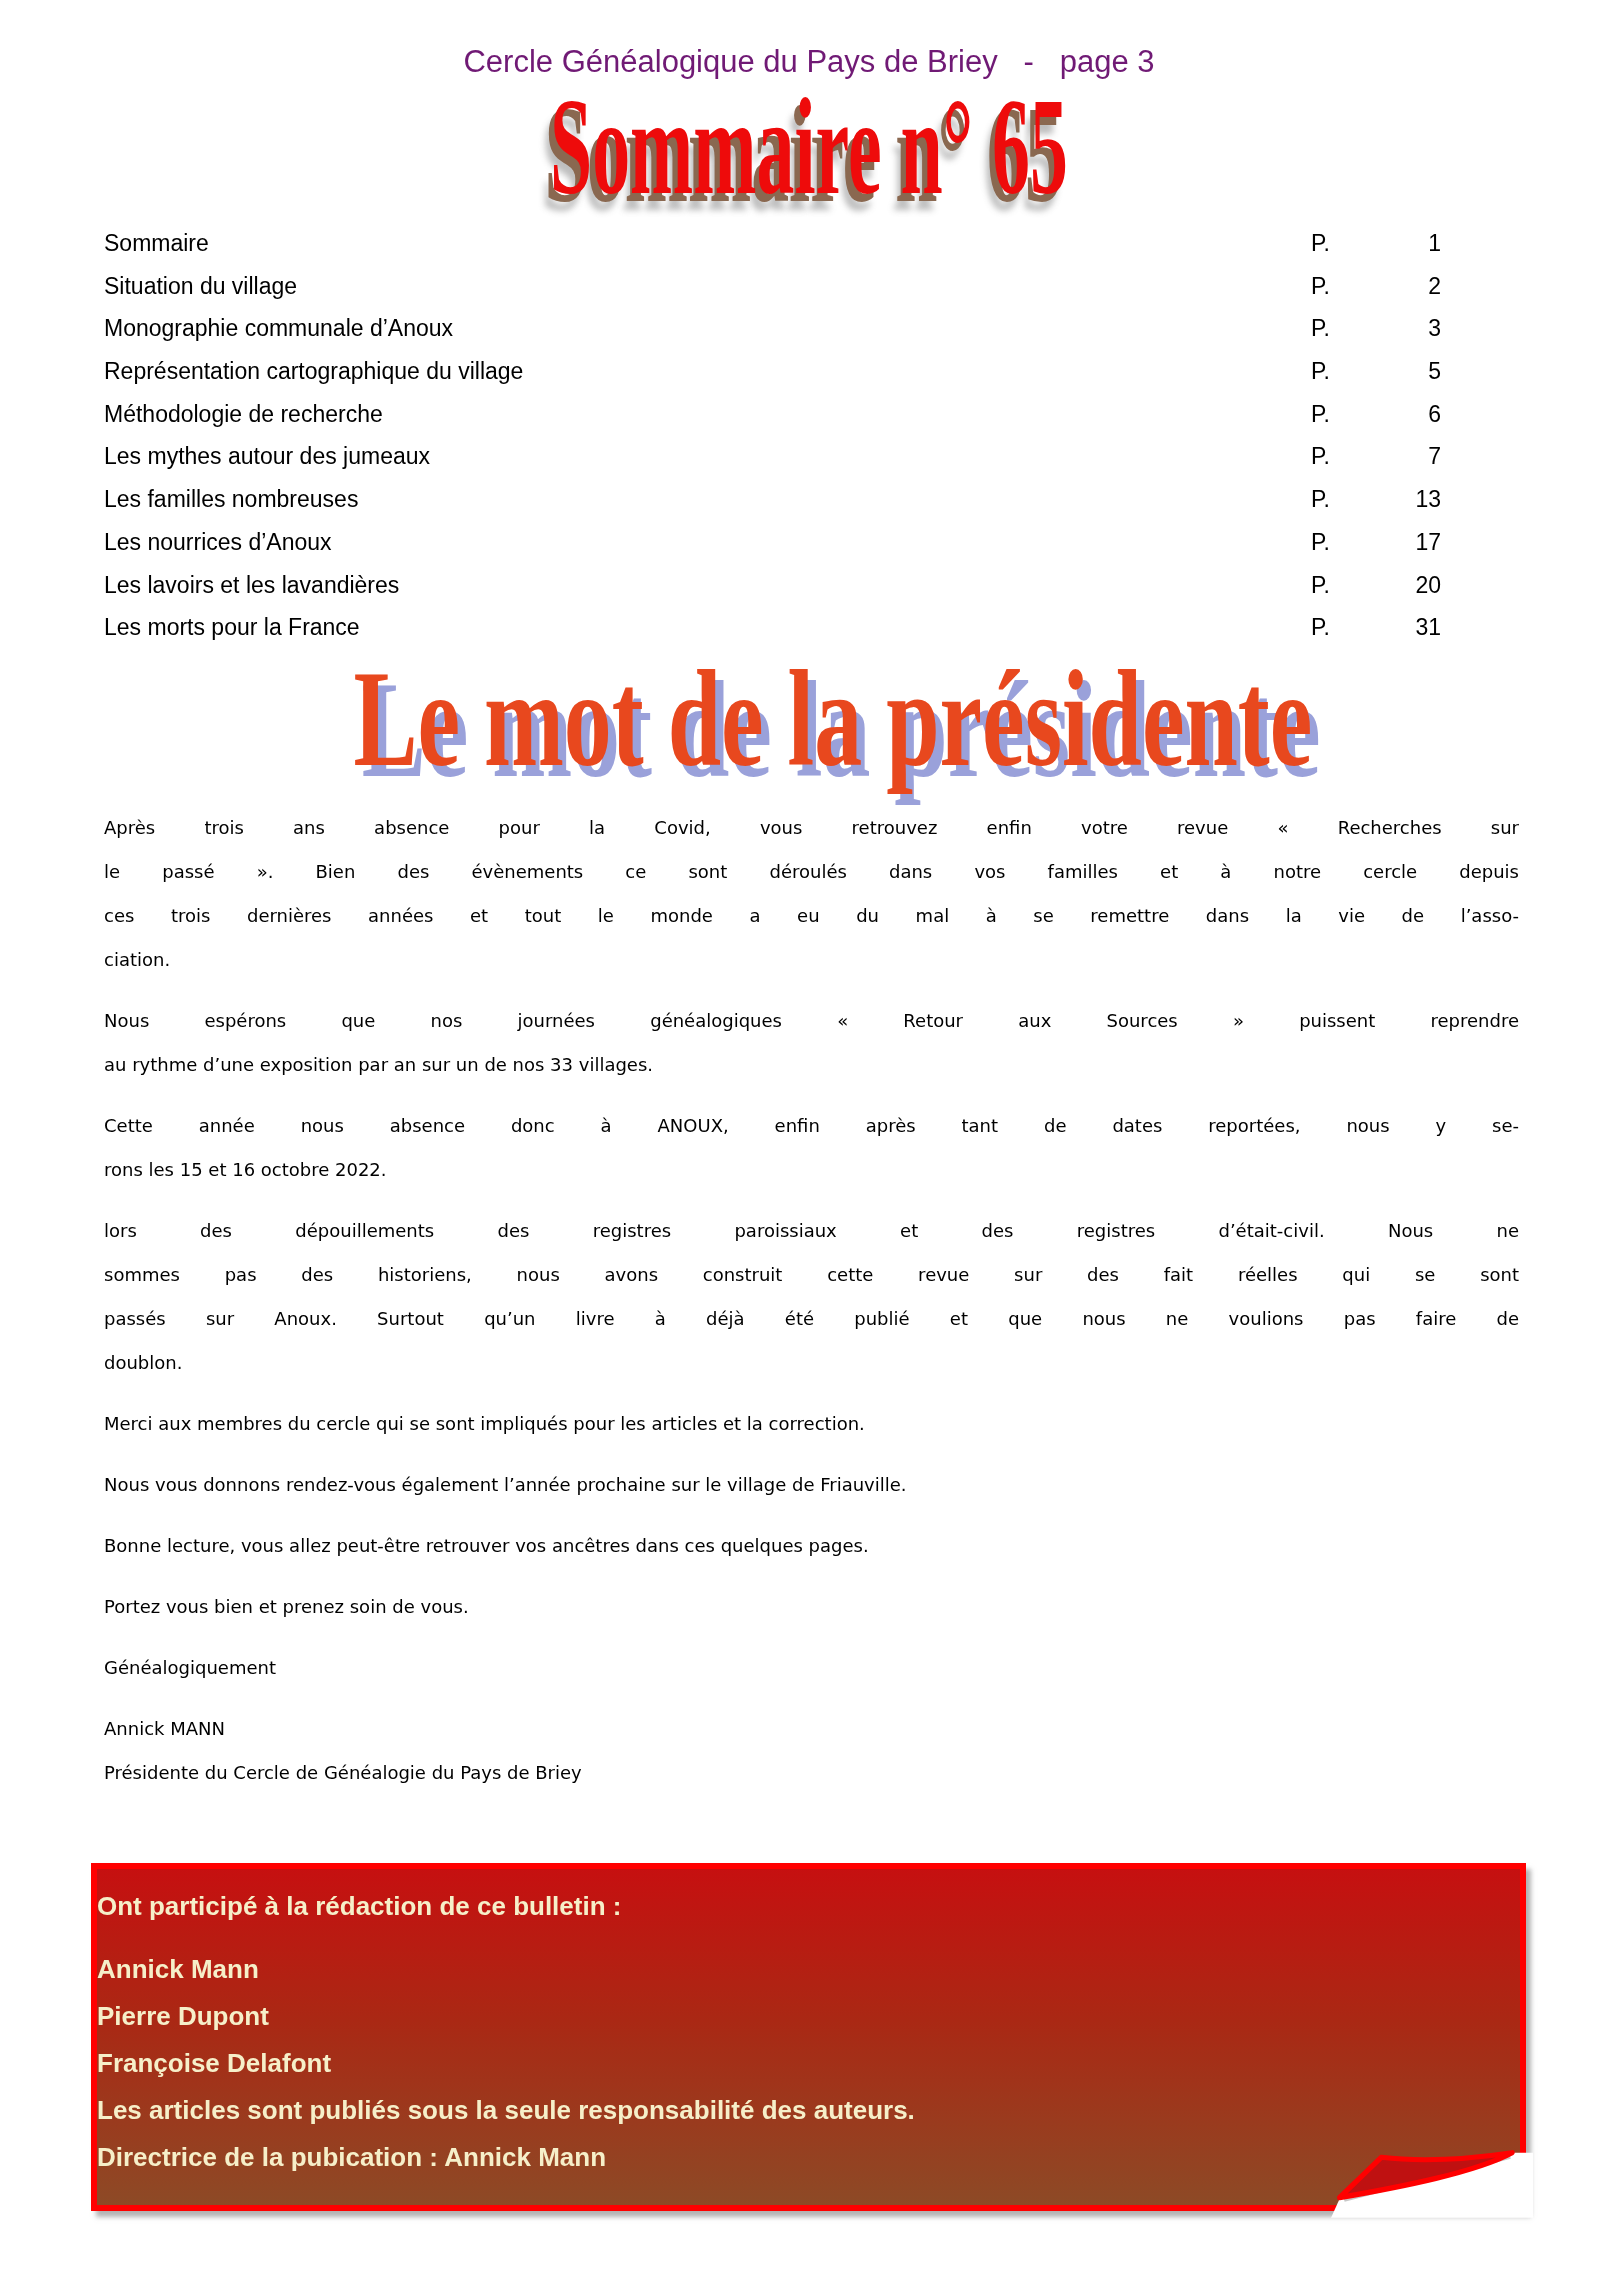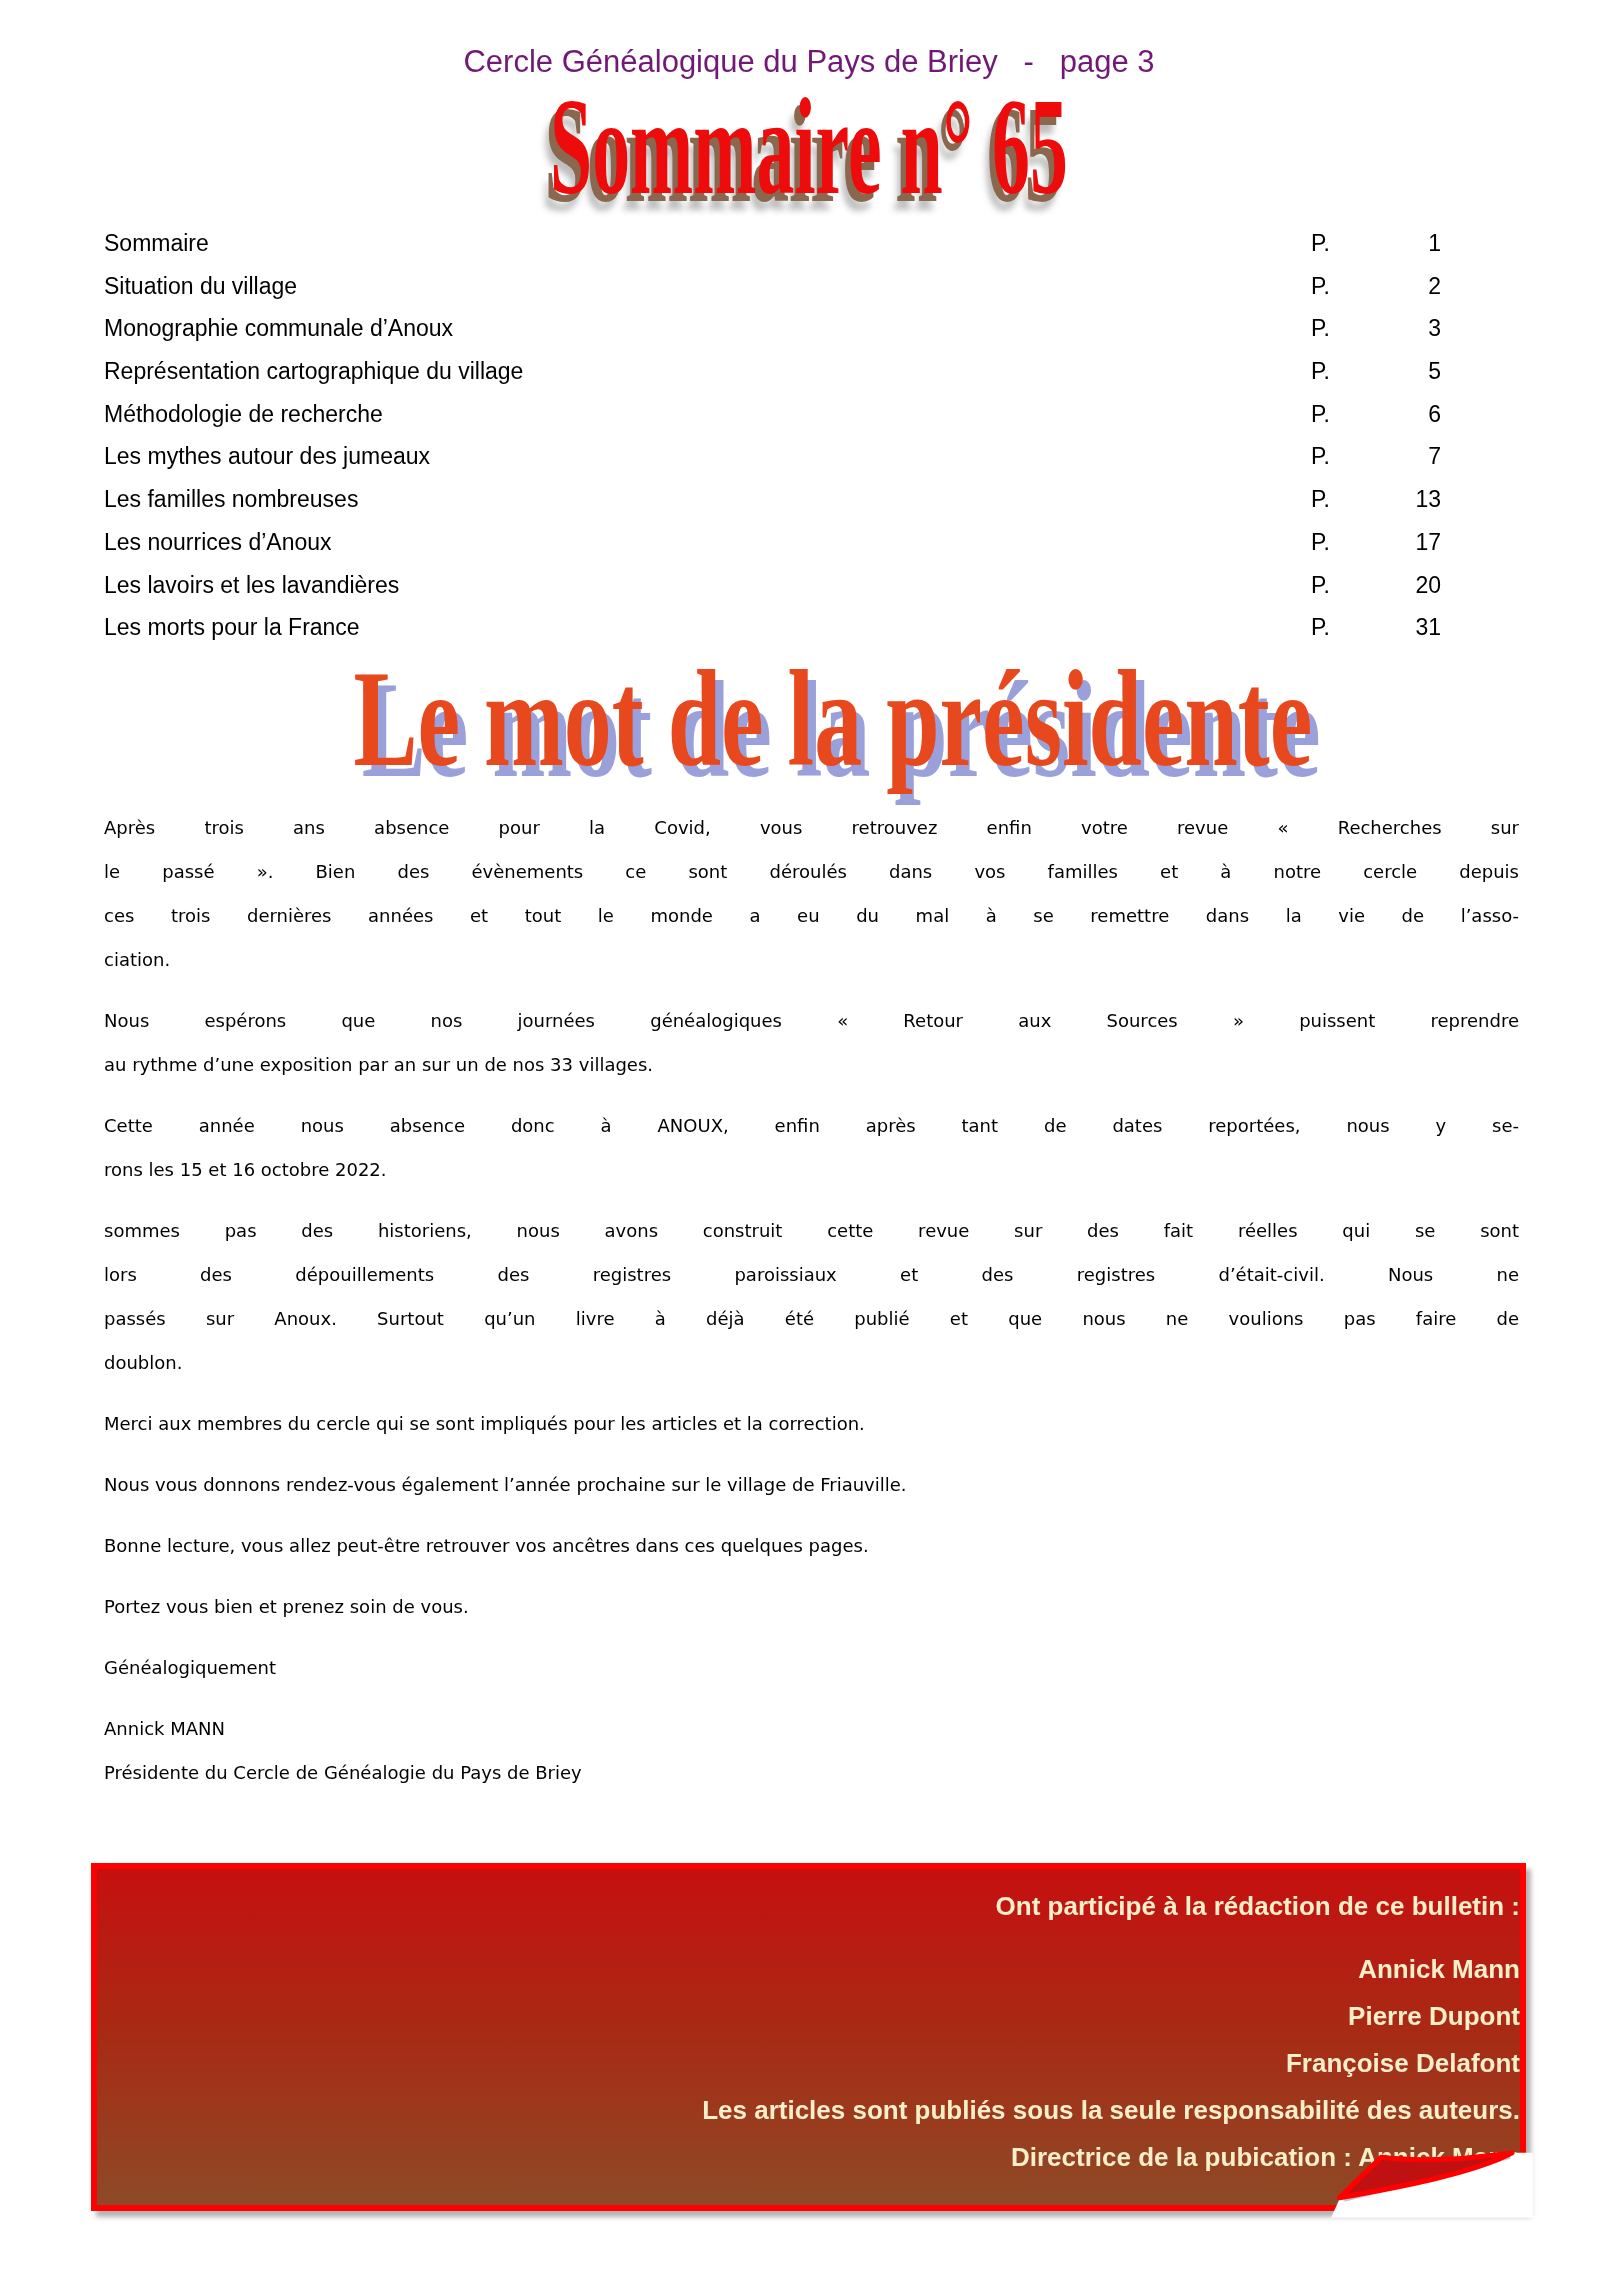--- a/index.html
+++ b/index.html
@@ -96,21 +96,21 @@
     position: absolute;
     left: 91px; top: 1863px;
     width: 1435px; height: 348px;
     box-sizing: border-box;
     border: 6.5px solid var(--box-border, #ff0000);
     background: linear-gradient(180deg,
        var(--box-top, #c61010) 0%,
        var(--box-mid, #aa2814) 45%,
        var(--box-bottom, #8d4a26) 100%);
     box-shadow: 5.2px 5.9px 4.6px rgba(130,130,130,0.6);
-    text-align: right;
+    text-align: left;
     padding-top: 22px;
   }
   .fline {
     font-weight: 700;
     font-size: 26px;
     line-height: 30px;
     margin-bottom: 17px;
     color: var(--box-text, #f6efc9);
   }
   .flines div.fline:first-of-type { margin-bottom: 33px; }
@@ -231,23 +231,23 @@
             <div class="line">Cette année nous absence donc à ANOUX, enfin après tant de dates reportées, nous y se-</div>
 
             <div class="line">rons les 15 et 16 octobre 2022.</div>
           </div>
       </div>
 
       <div class="para">
         <div class="lines">
 
 
+            <div class="line">lors des dépouillements des registres paroissiaux et des registres d’était-civil. Nous ne</div>
+
             <div class="line">sommes pas des historiens, nous avons construit cette revue sur des fait réelles qui se sont</div>
-
-            <div class="line">lors des dépouillements des registres paroissiaux et des registres d’était-civil. Nous ne</div>
 
             <div class="line">passés sur Anoux. Surtout qu’un livre à déjà été publié et que nous ne voulions pas faire de</div>
 
             <div class="line">doublon.</div>
           </div>
       </div>
 
       <div class="para">
         <div class="lines">
 

